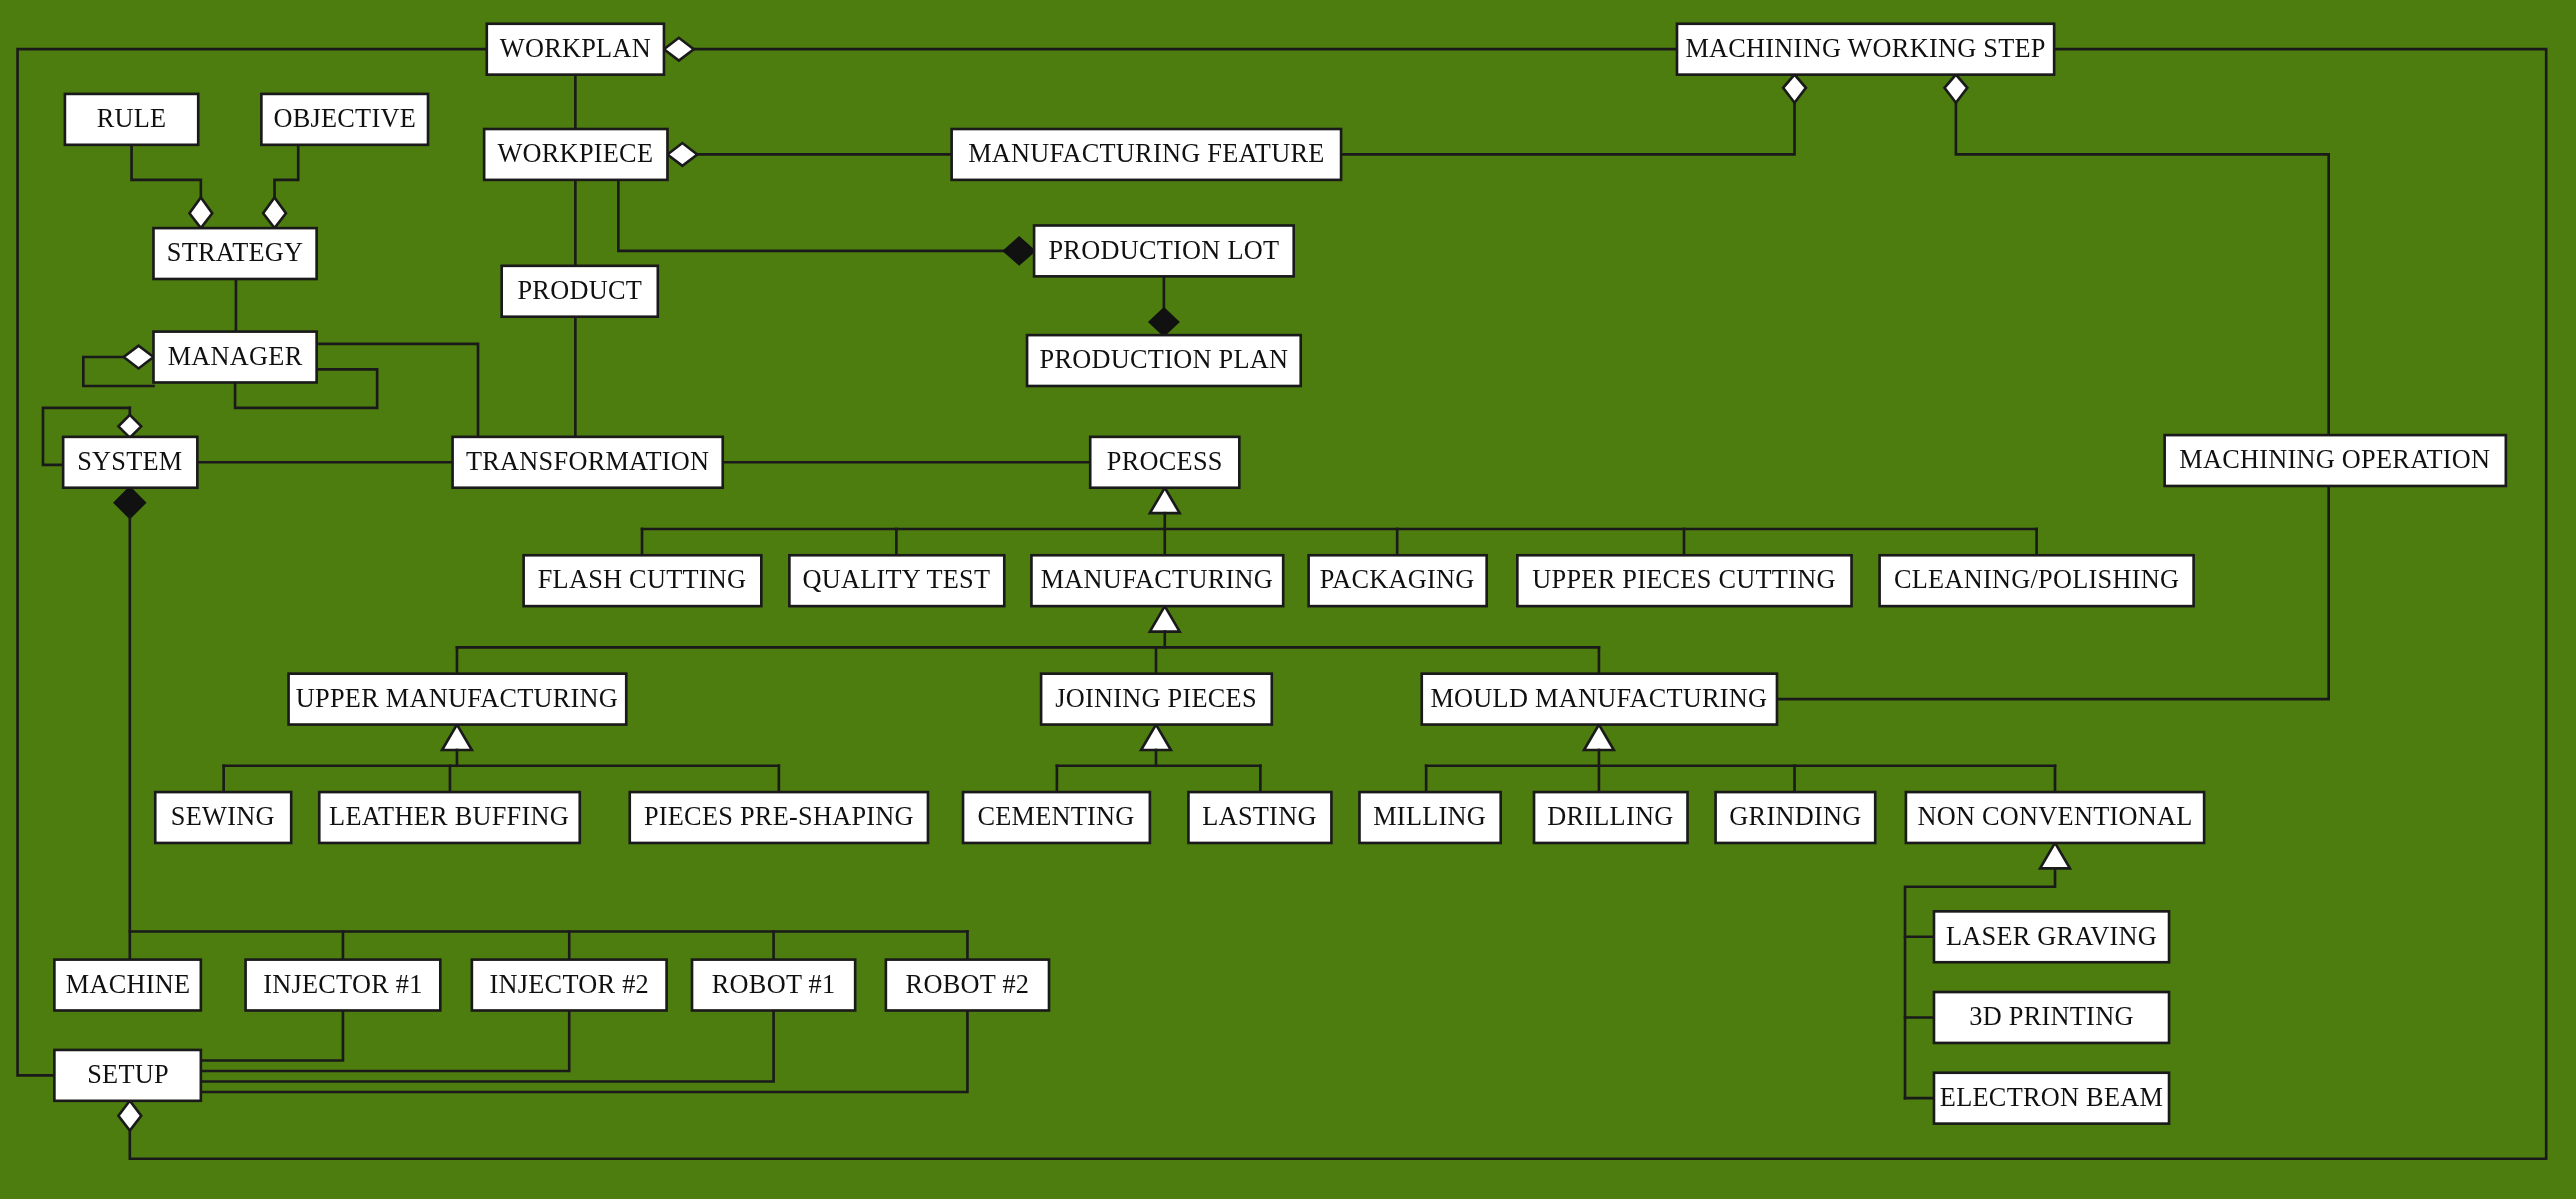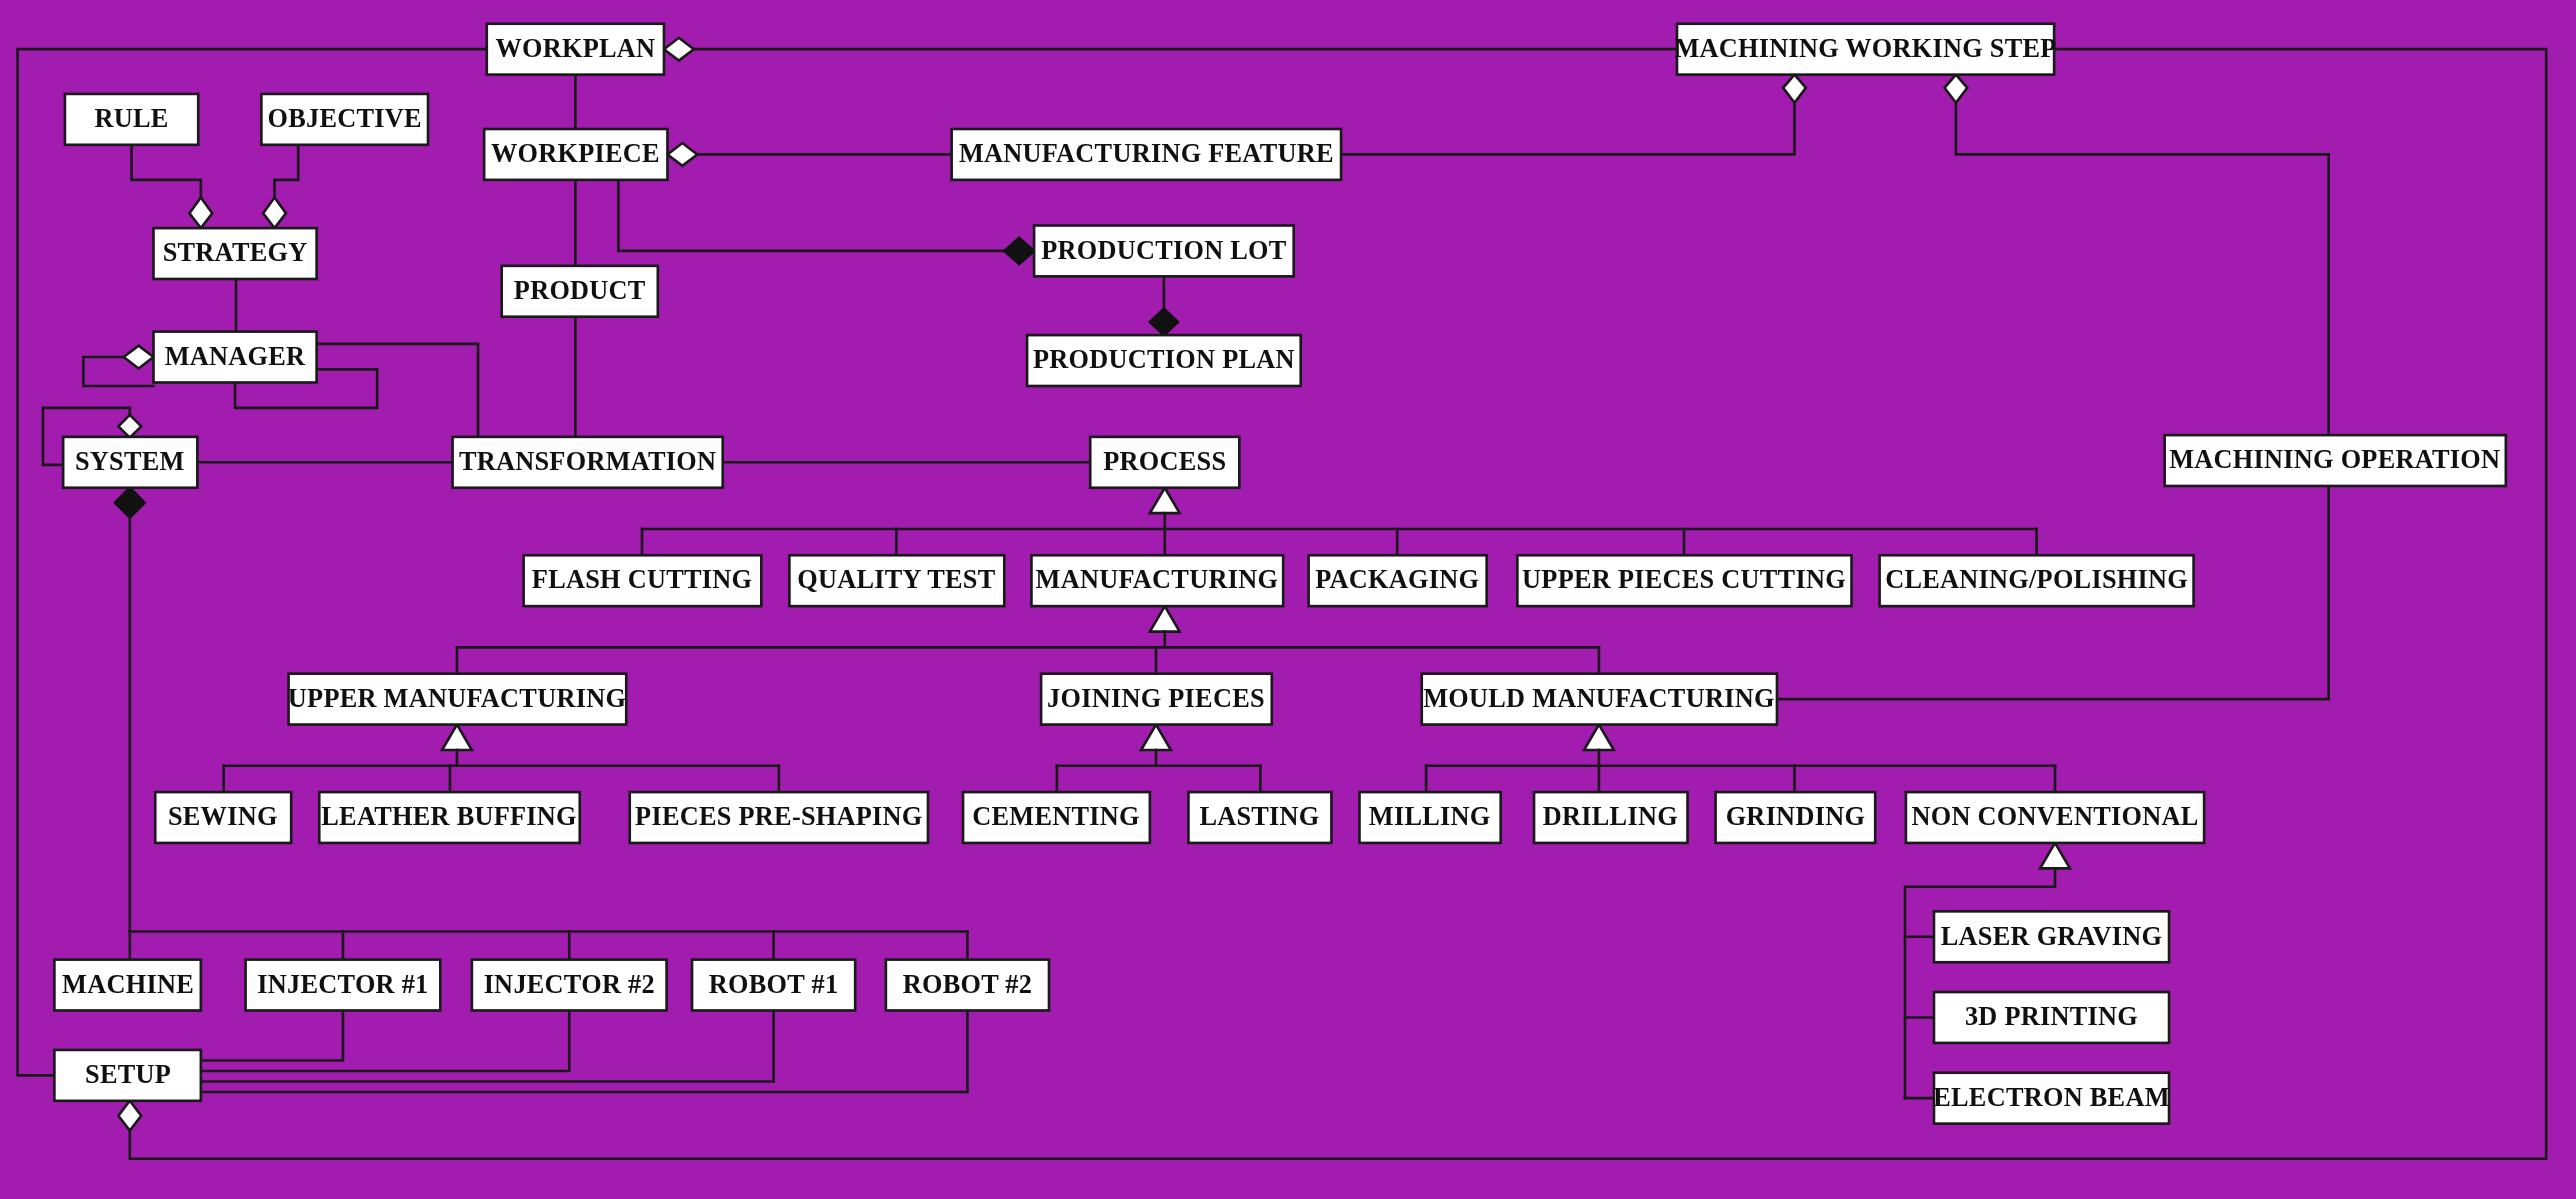--- a/index.html
+++ b/index.html
@@ -4,24 +4,23 @@
 <style>
   html, body {
     margin: 0;
     padding: 0;
     background: #ffffff;
   }
   #canvas {
     position: relative;
     width: 2576px;
     height: 1200px;
-    background: #a21caf;
+    background: #4d7c0f;
     font-family: "Liberation Serif", "DejaVu Serif", serif;
     overflow: hidden;
-    font-weight: bold;
   }
   svg.diagram {
     position: absolute;
     left: 0;
     top: 0;
     width: 2576px;
     height: 1200px;
   }
   .edge {
     fill: none;

